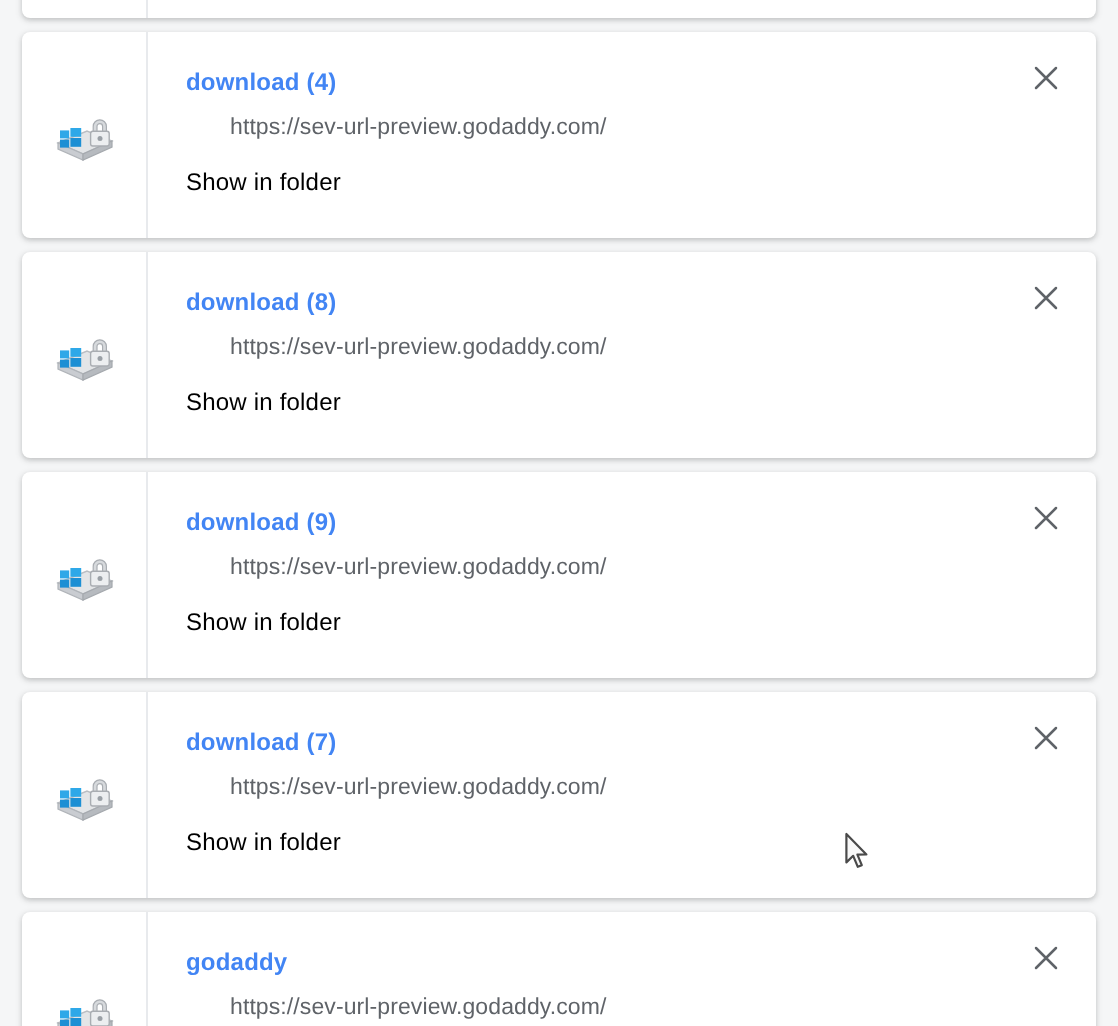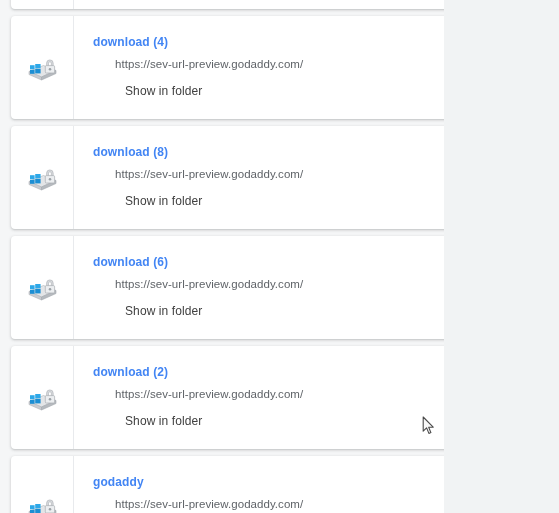--- a/index.html
+++ b/index.html
@@ -13,21 +13,21 @@
     overflow: hidden;
     background: #f1f3f4;
     font-family: "Liberation Sans", sans-serif;
     -webkit-font-smoothing: antialiased;
   }
 
   
   #downloads-viewport {
     position: absolute;
     top: 0; left: 0;
-    width: 444px;
+    width: 559px;
     height: 513px;
     background: #f5f6f7;
     overflow: hidden;
   }
 
   
   #downloads-list {
     position: absolute;
     left: 0;
     top: -94px;       
@@ -96,25 +96,24 @@
     max-width: 400px;
     padding-left: 22px;
   }
 
   .show-in-folder {
     position: absolute;
     left: 19px;
     top: 68px;
     font-size: 12px;
     line-height: 14px;
-    color: #404040;
+    color: #000000;
     text-decoration: none;
     cursor: pointer;
     letter-spacing: .1px;
-    margin-left: 32px;
   }
 
   
   .remove-button {
     position: absolute;
     right: 13px;
     top: 11px;
     width: 24px;
     height: 24px;
     border: 0;
@@ -253,21 +252,21 @@
         <g>
           <rect x="5.0" y="14.2" width="4.6" height="4.0" fill="#2ea8e8"></rect>
           <rect x="10.2" y="13.0" width="5.4" height="4.4" fill="#2ea8e8"></rect>
           <rect x="5.0" y="18.8" width="4.6" height="4.0" fill="#1c8fd4"></rect>
           <rect x="10.2" y="18.0" width="5.4" height="4.4" fill="#1c8fd4"></rect>
         </g>
       </svg>
     </div>
 
     <div class="details-col">
-      <a class="file-name" href="#">download (6)</a>
+      <a class="file-name" href="#">download (9)</a>
       <div class="source-url">https://sev-url-preview.godaddy.com/</div>
       <a class="show-in-folder" href="#">Show in folder</a>
     </div>
 
     <button class="remove-button" aria-label="Remove from list download (2)">
       <svg width="12" height="12" viewBox="0 0 12 12">
         <path d="M1 1 L11 11 M11 1 L1 11" stroke="#5f6368" stroke-width="1.25" stroke-linecap="round"></path>
       </svg>
     </button>
 
@@ -292,21 +291,21 @@
         <g>
           <rect x="5.0" y="14.2" width="4.6" height="4.0" fill="#2ea8e8"></rect>
           <rect x="10.2" y="13.0" width="5.4" height="4.4" fill="#2ea8e8"></rect>
           <rect x="5.0" y="18.8" width="4.6" height="4.0" fill="#1c8fd4"></rect>
           <rect x="10.2" y="18.0" width="5.4" height="4.4" fill="#1c8fd4"></rect>
         </g>
       </svg>
     </div>
 
     <div class="details-col">
-      <a class="file-name" href="#">download (2)</a>
+      <a class="file-name" href="#">download (7)</a>
       <div class="source-url">https://sev-url-preview.godaddy.com/</div>
       <a class="show-in-folder" href="#">Show in folder</a>
     </div>
 
     <button class="remove-button" aria-label="Remove from list download (1)">
       <svg width="12" height="12" viewBox="0 0 12 12">
         <path d="M1 1 L11 11 M11 1 L1 11" stroke="#5f6368" stroke-width="1.25" stroke-linecap="round"></path>
       </svg>
     </button>
 

